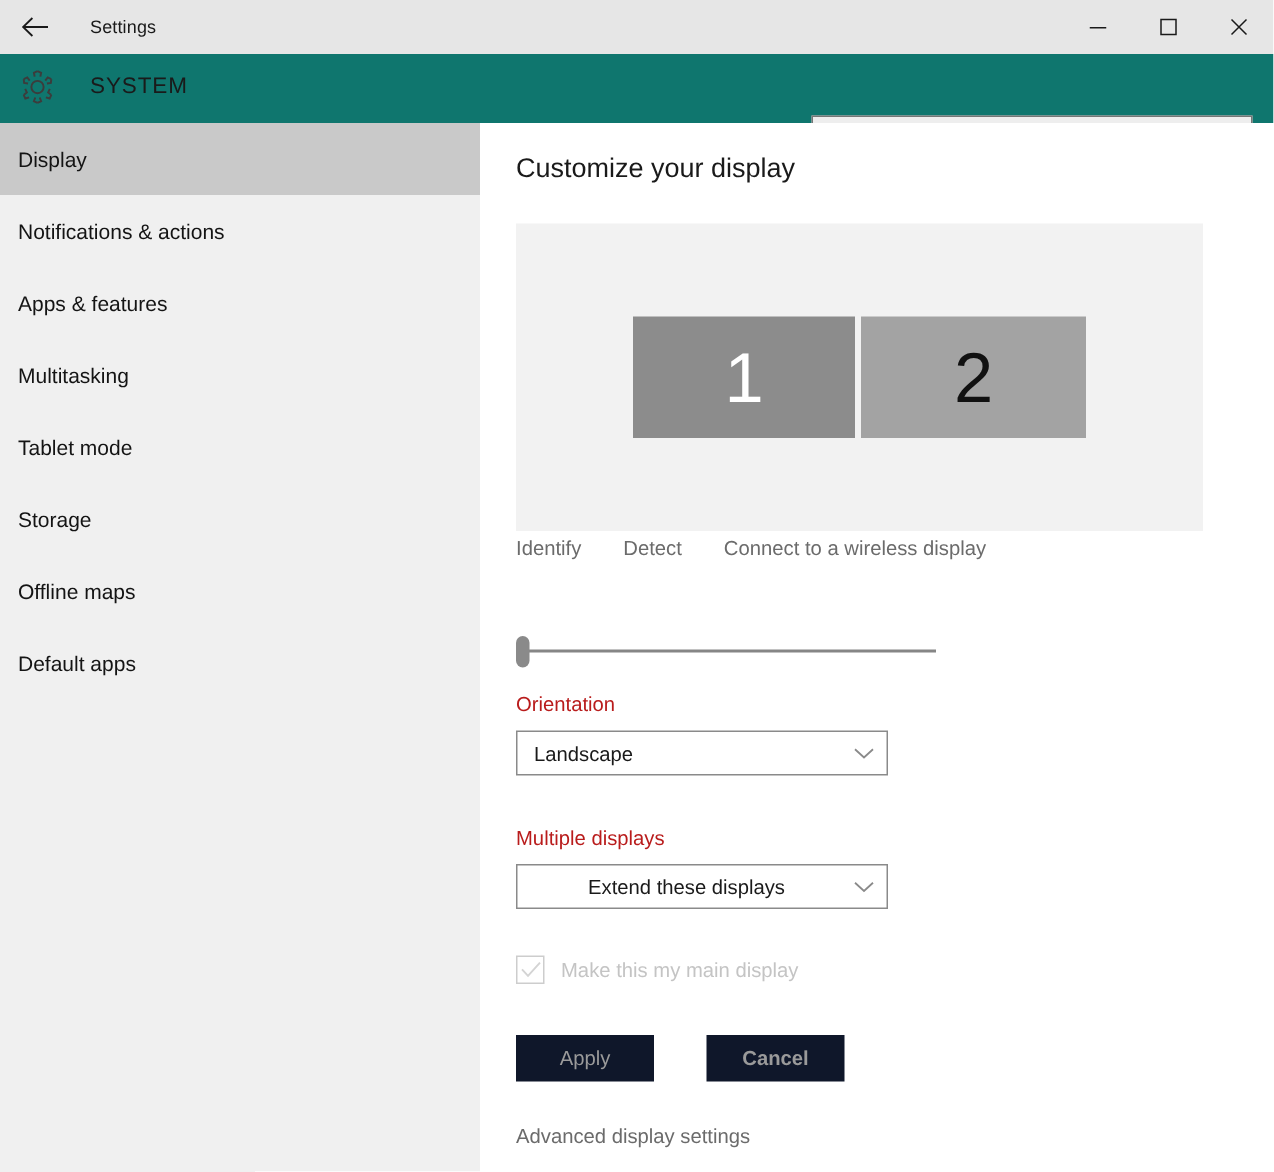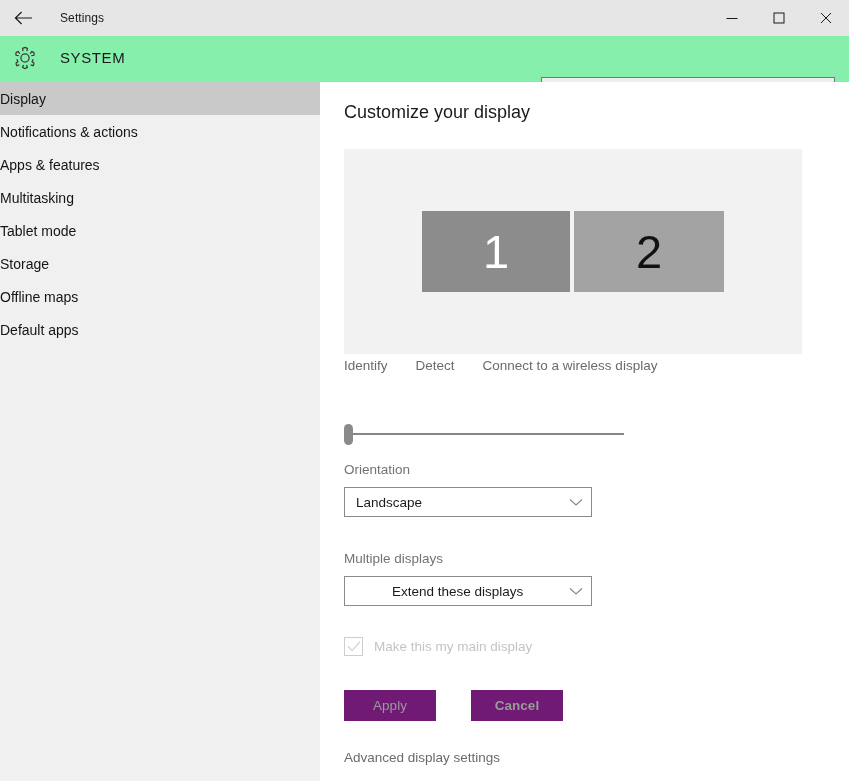--- a/index.html
+++ b/index.html
@@ -52,21 +52,21 @@
     width: 47px; height: 36px;
     display: flex; align-items: center; justify-content: center;
     cursor: pointer;
   }
 
   
   .header {
     position: absolute;
     left: 0; top: 36px;
     width: 849px; height: 46px;
-    background: #86efac;
+    background: #0f766e;
   }
   .gear-icon {
     position: absolute;
     left: 11px; top: 8px;
     width: 28px; height: 28px;
   }
   .section-title {
     position: absolute;
     left: 60px; top: 13px;
     font-size: 15px;
@@ -101,24 +101,24 @@
   }
 
   
   .sidebar {
     position: absolute;
     left: 0; top: 82px;
     width: 320px; height: 699px;
     background: #f0f0f0;
   }
   .nav-item {
-    height: 33px;
-    display: flex;
-    align-items: center;
-    padding-left: 0;
+    height: 48px;
+    display: flex;
+    align-items: center;
+    padding-left: 12px;
     box-sizing: border-box;
     font-size: 14px;
     color: #141414;
     cursor: pointer;
   }
   .nav-item.selected { background: #c9c9c9; }
 
   
   .content {
     position: absolute;
@@ -205,21 +205,21 @@
     width: 9px; height: 21px;
     border-radius: 5px;
     background: #8a8a8a;
     cursor: pointer;
   }
 
   .field-label {
     position: absolute;
     left: 24px;
     font-size: 13.5px;
-    color: #737373;
+    color: #b91c1c;
   }
   .label-orientation { top: 380px; }
   .label-multiple { top: 469px; }
 
   .dropdown {
     position: absolute;
     left: 24px;
     width: 248px; height: 30px;
     background: #ffffff;
     border: 1px solid #8a8a8a;
@@ -261,21 +261,21 @@
     color: #c4c4c4;
   }
 
   .buttons {
     position: absolute;
     left: 24px; top: 608px;
     display: flex;
   }
   .btn {
     width: 92px; height: 31px;
-    background: #701a75;
+    background: #0f172a;
     border: none;
     font-family: "Liberation Sans", sans-serif;
     font-size: 13.5px;
     color: #9a9a9a;
     cursor: default;
   }
   .btn + .btn { margin-left: 35px; font-weight: bold; }
 
   .advanced-link {
     position: absolute;

